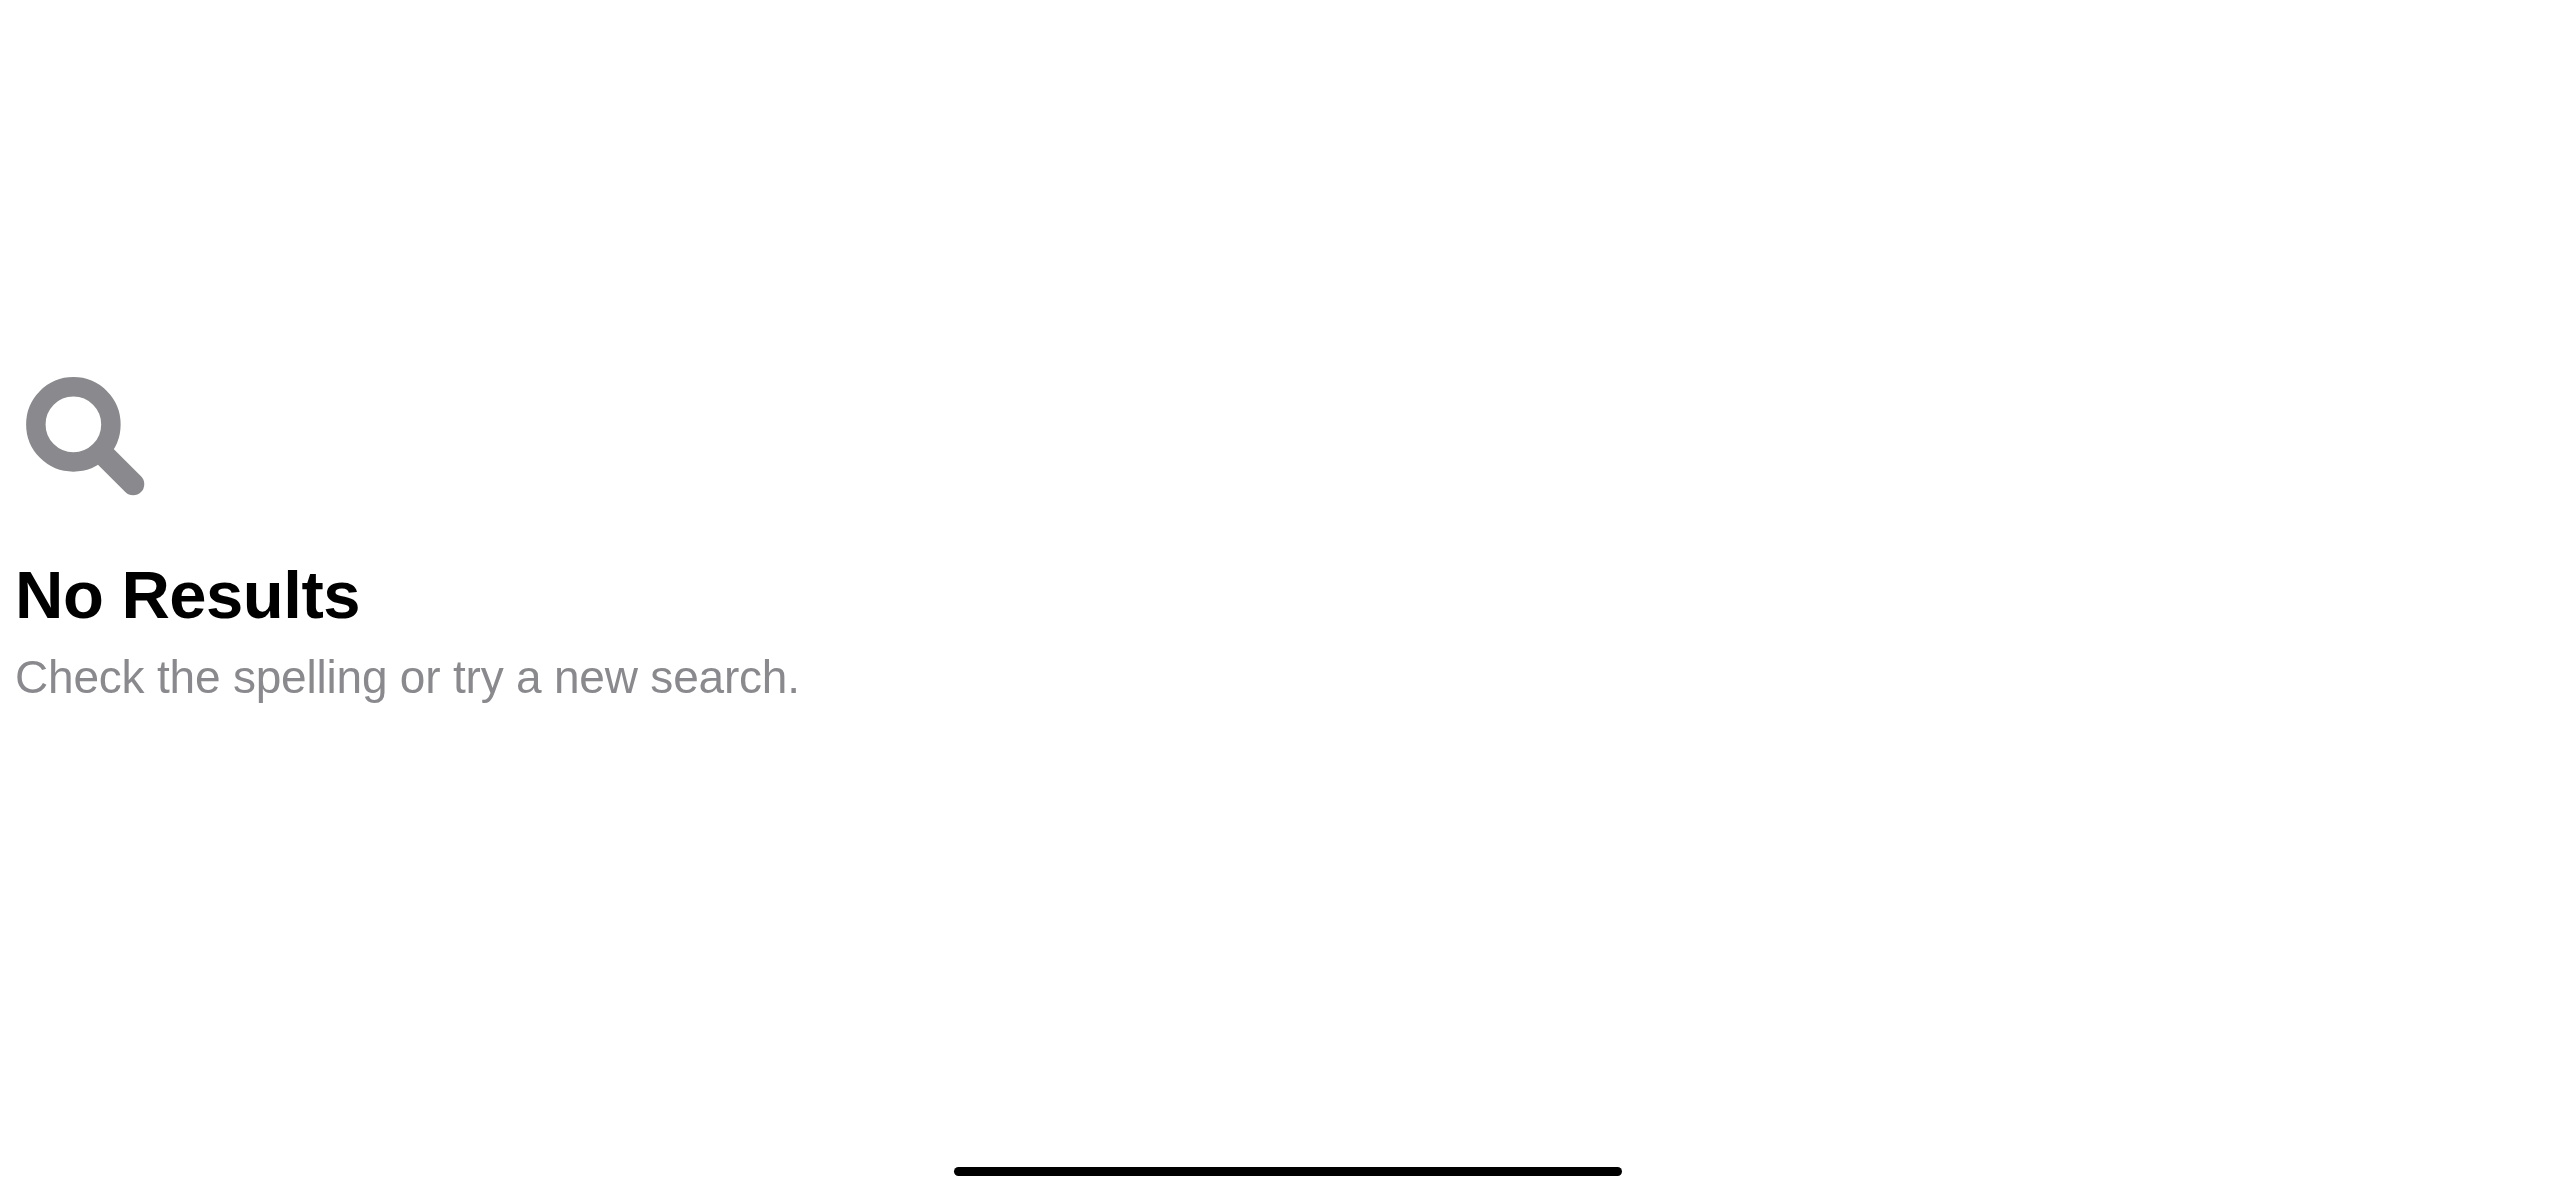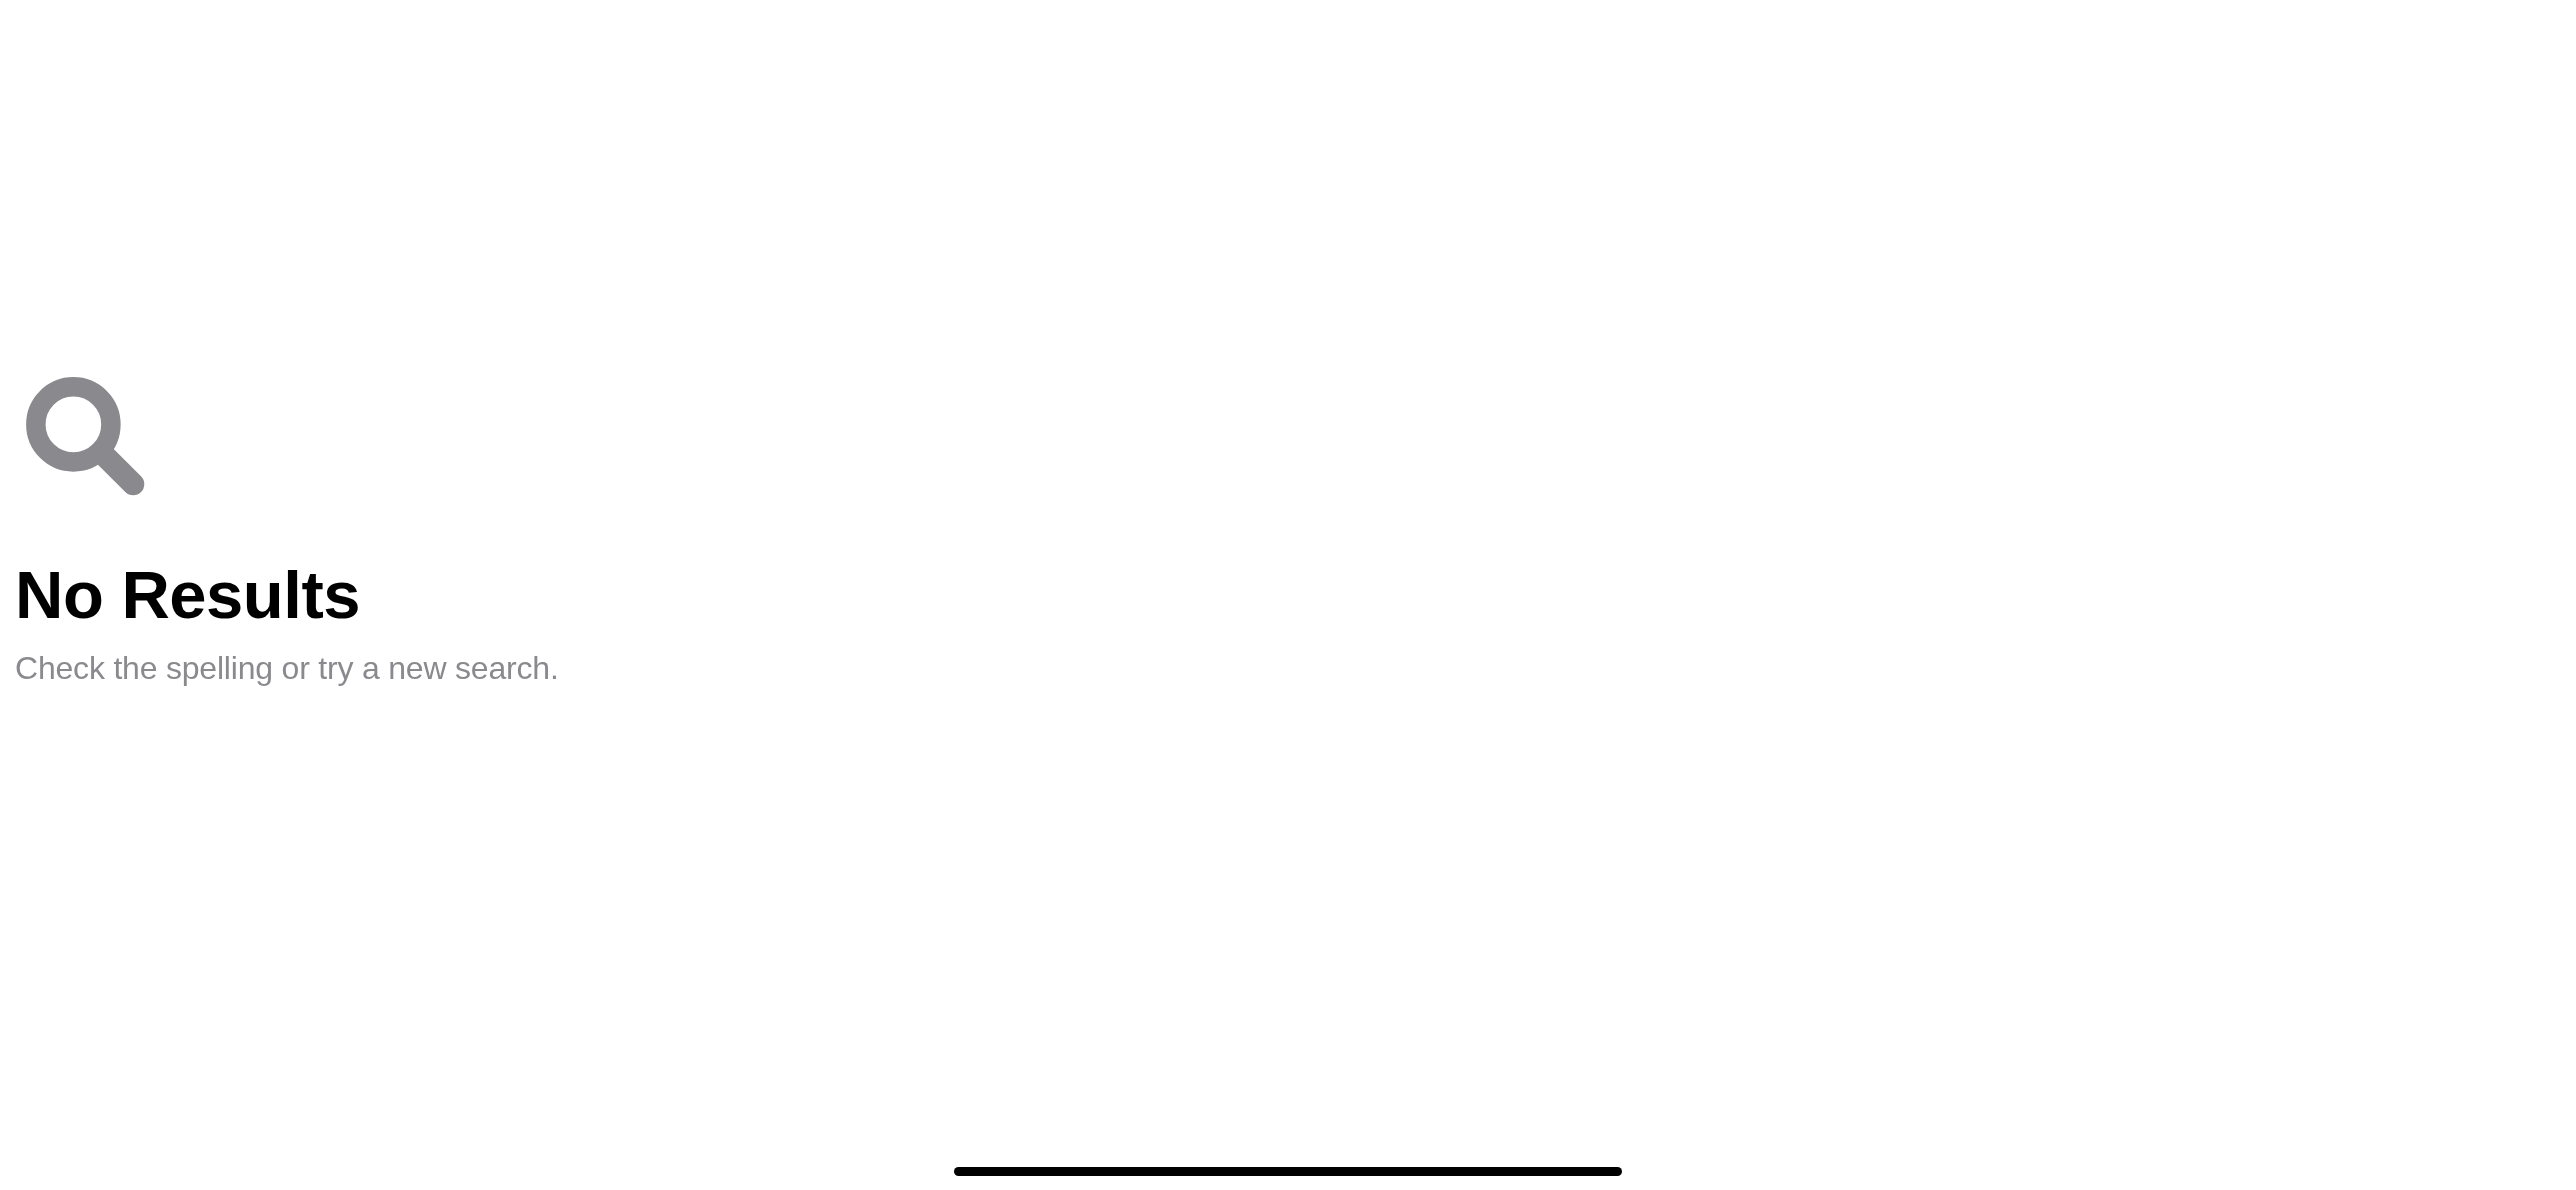--- a/index.html
+++ b/index.html
@@ -48,21 +48,21 @@
     .title {
       font-size: 67px;
       font-weight: 700;
       color: #000000;
       letter-spacing: -0.5px;
       margin-bottom: 16.7px;
       text-align: center;
     }
 
     .subtitle {
-      font-size: 32px;
+      font-size: 46px;
       font-weight: 400;
       color: #8a8a8e;
       letter-spacing: -0.2px;
       text-align: center;
     }
 
     .home-indicator {
       position: absolute;
       bottom: 15px;
       left: 50%;

